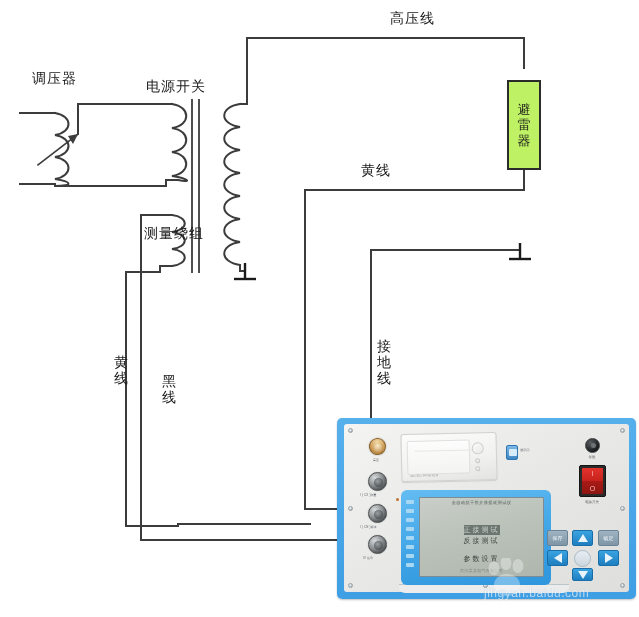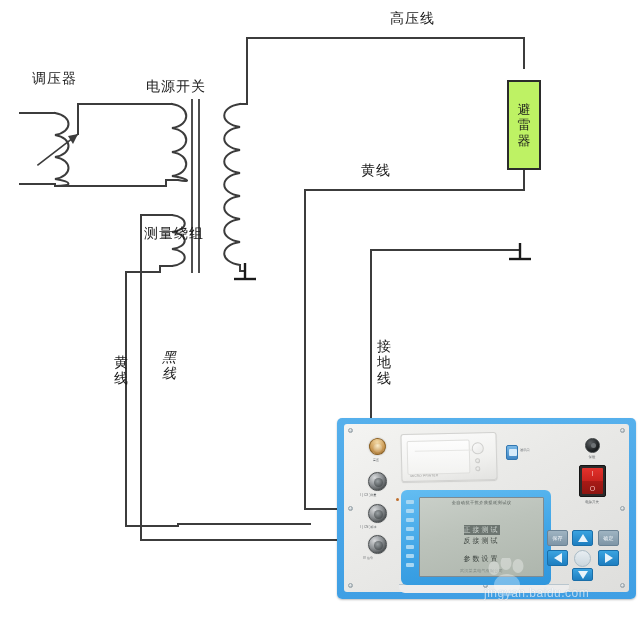--- a/index.html
+++ b/index.html
@@ -460,21 +460,21 @@
   <div class="lbl" style="left:146px; top:80px;">电源开关</div>
 
   <div class="lbl" style="left:100px; top:227px;margin-left:44px;">测量绕组</div>
 
   <div class="lbl" style="left:390px; top:12px;">高压线</div>
 
   <div class="lbl" style="left:361px; top:164px;">黄线</div>
 
   <div class="lbl lbl-v" style="left:114px; top:355px;">黄线</div>
 
-  <div class="lbl lbl-v" style="left:162px; top:350px;font-style:italic;">黑线</div>
+  <div class="lbl lbl-v" style="left:162px; top:374px;">黑线</div>
 
   <div class="lbl lbl-v" style="left:377px; top:339px;">接地线</div>
 
   <div style="position:absolute; left:507px; top:80px; width:34px; height:90px;
               background:#bef264; border:2px solid #2b2b2b;
               display:flex; align-items:center; justify-content:center;">
     <div class="lbl lbl-v" style="position:static; font-size:13px; line-height:1.18;">避雷器</div>
   </div>
 
   <div id="instrument">

